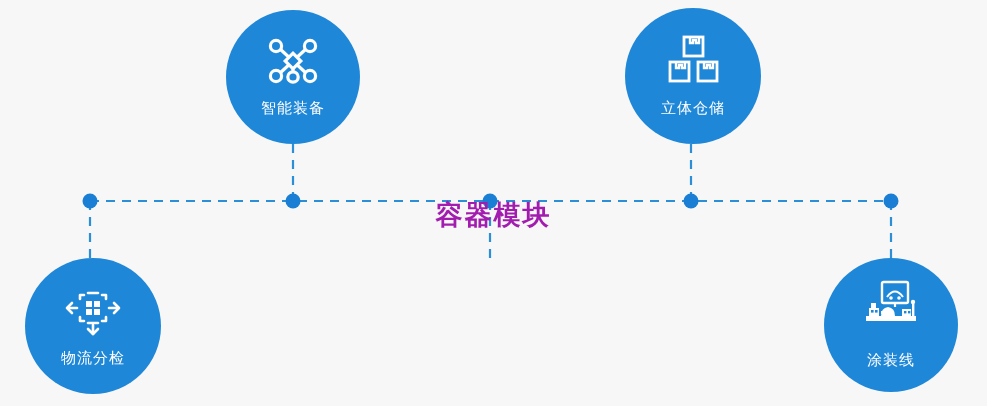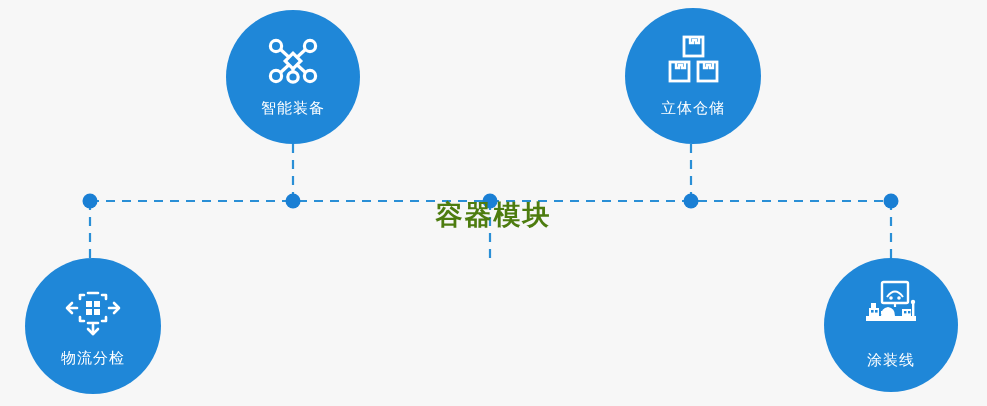--- a/index.html
+++ b/index.html
@@ -26,21 +26,21 @@
     height: 406px;
   }
   .watermark {
     position: absolute;
     left: 0;
     top: 197px;
     width: 987px;
     text-align: center;
     font-size: 27px;
     letter-spacing: 2px;
-    color: #4d7c0f;
+    color: #a21caf;
     font-weight: 700;
     user-select: none;
     pointer-events: none;
   }
   .node {
     position: absolute;
     border-radius: 50%;
     display: flex;
     flex-direction: column;
     align-items: center;

